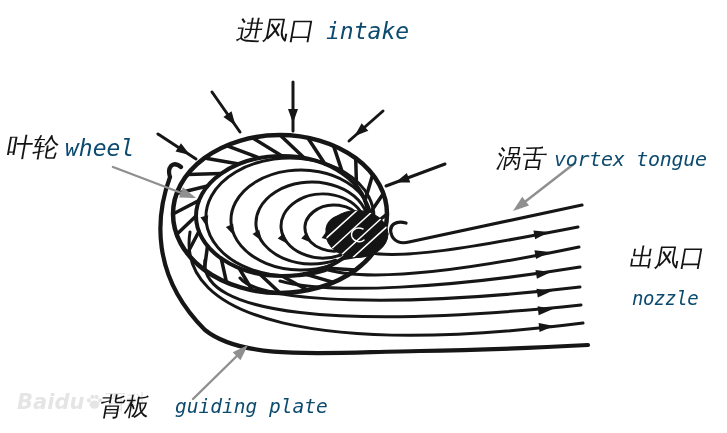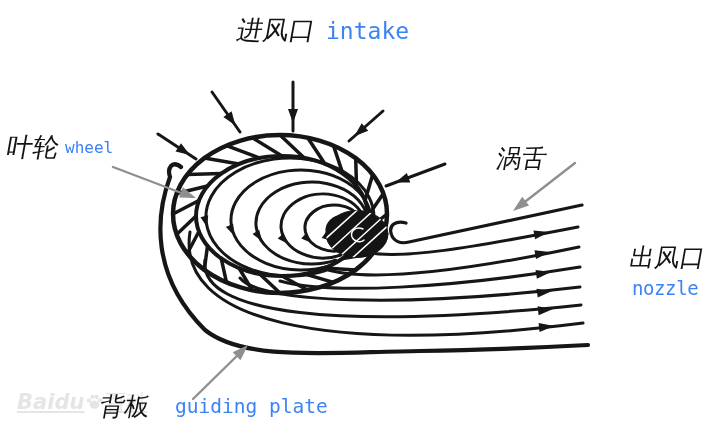--- a/index.html
+++ b/index.html
@@ -1,23 +1,23 @@
 <!DOCTYPE html>
 <html><head>
 <meta charset="utf-8">
 <style>
   html,body{margin:0;padding:0;background:#fff;}
   #stage{position:relative;width:727px;height:433px;background:#fff;overflow:hidden;
          font-family:"DejaVu Sans Mono",monospace;}
   .label{position:absolute;display:flex;align-items:center;color:#141414;z-index:2;}
   .zh{color:#141414;font-style:normal;white-space:pre;display:inline-block;transform:skewX(-10deg);}
-  .en{color:#3b82f6;white-space:pre;}
+  .en{font-style:italic;color:#0c4a6e;white-space:pre;}
   .wm{position:absolute;left:17px;top:388px;color:rgba(70,70,70,0.14);
       font-family:"DejaVu Sans",sans-serif;font-weight:bold;font-style:italic;
-      font-size:21px;display:flex;align-items:center;z-index:0;text-decoration:underline;}
+      font-size:21px;display:flex;align-items:center;z-index:0;}
   #diagram{position:absolute;left:0;top:0;z-index:1;}
 </style>
 </head>
 <body>
 
 <div id="stage">
 
 <svg id="diagram" width="727" height="433" viewBox="0 0 727 433">
   <defs>
     <clipPath id="hubclip">
@@ -106,31 +106,32 @@
   </g>
 </svg>
 
 <div class="label" style="left:237px;top:13px;gap:11px;">
   <span class="zh" style="font-size:26px;">进风口</span>
   <span class="en" style="font-size:23px;">intake</span>
 </div>
 
 <div class="label" style="left:7px;top:130px;gap:6px;">
   <span class="zh" style="font-size:26px;">叶轮</span>
-  <span class="en" style="font-size:16px;text-align:center;">wheel</span>
+  <span class="en" style="font-size:23px;text-align:center;">wheel</span>
 </div>
 
 <div class="label" style="left:497px;top:142px;gap:7px;">
   <span class="zh" style="font-size:25px;">涡舌</span>
+  <span class="en" style="font-size:20px;letter-spacing:-0.3px;">vortex tongue</span>
 </div>
 
 <div class="label" style="left:630px;top:241px;">
   <span class="zh" style="font-size:25px;">出风口</span>
 </div>
-<div class="label" style="left:632px;top:277px;">
+<div class="label" style="left:632px;top:287px;">
   <span class="en" style="font-size:19px;letter-spacing:-0.4px;">nozzle</span>
 </div>
 
 <div class="label" style="left:100px;top:390px;gap:5px;">
   <span class="zh" style="font-size:25px;">背板</span>
   <span class="en" style="font-size:19.5px;margin-left:20px;">guiding plate</span>
 </div>
 
 <div class="wm">
   <span>Baidu</span>

